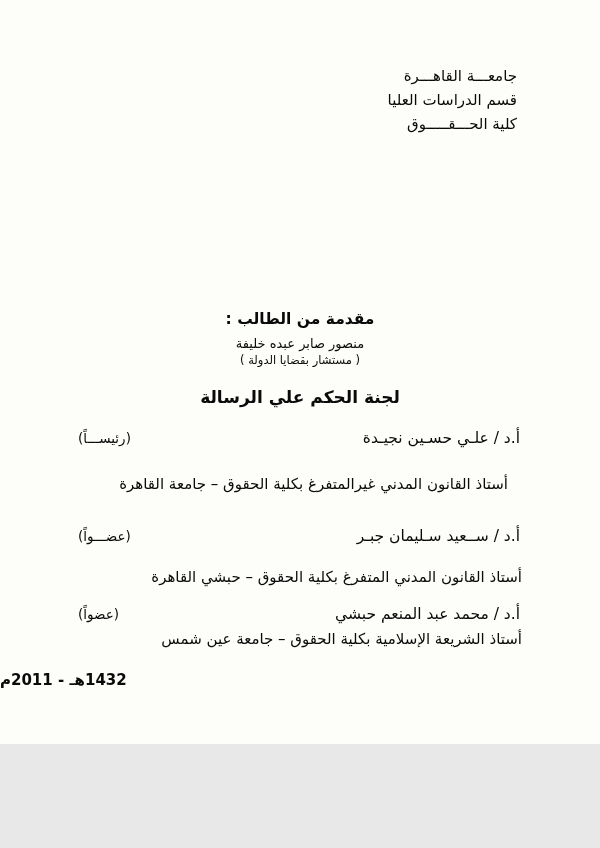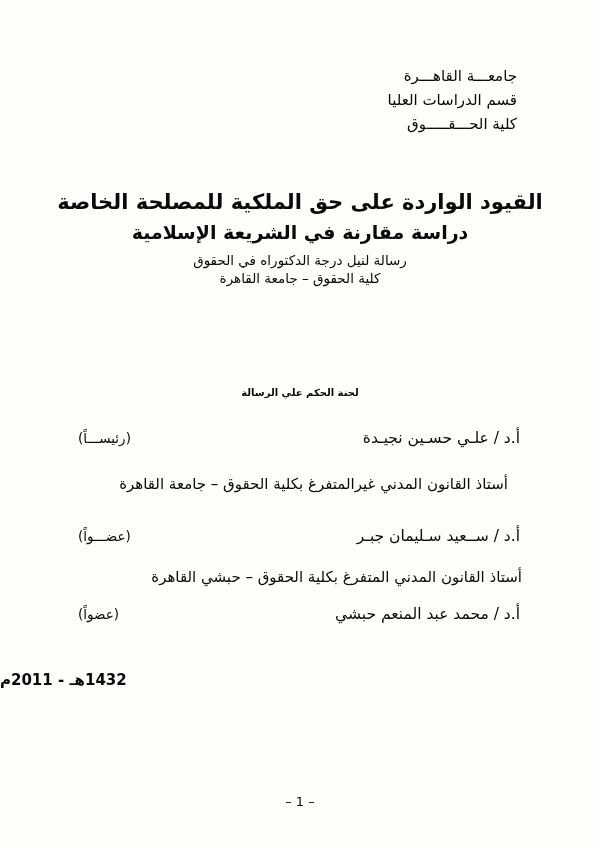--- a/index.html
+++ b/index.html
@@ -1,19 +1,19 @@
 <!DOCTYPE html>
 <html lang="ar" dir="rtl"><head>
 <meta charset="utf-8">
 <style>
   html, body { margin: 0; padding: 0; background: #e8e8e8; }
   .page {
     position: relative;
     width: 600px;
-    height: 848px;
+    height: 744px;
     margin: 0 auto;
     background: #fdfdfa;
     font-family: "DejaVu Sans", sans-serif;
     direction: rtl;
     color: #0a0a0a;
     overflow: hidden;
   }
 
   
   .header-block {
@@ -52,21 +52,21 @@
   .student-name    { font-size: 13px; line-height: 19px; margin-top: 4px; }
   .student-note    { font-size: 11.5px; line-height: 15px; }
 
   
   .committee-heading {
     position: absolute;
     top: 387px;
     left: 0;
     right: 0;
     text-align: center;
-    font-size: 10px;
+    font-size: 17px;
     font-weight: bold;
   }
   .member-row {
     position: absolute;
     right: 80px;
     left: 78px;
     display: flex;
     justify-content: space-between;
     align-items: baseline;
   }
@@ -115,27 +115,26 @@
 <body>
 
 <div class="page">
 
   <div class="header-block">
     <div>جامعـــة القاهـــرة</div>
     <div>قسم الدراسات العليا</div>
     <div>كلية الحـــقـــــوق</div>
   </div>
 
-  <div class="title-block">
-    <div class="title-main">القيود الواردة على حق الملكية للمصلحة الخاصة</div>
-    <div class="title-sub">دراسة مقارنة في الشريعة الإسلامية</div>
-    <div class="title-note">رسالة لنيل درجة الدكتوراه في الحقوق</div>
-    <div class="title-note2">كلية الحقوق – جامعة القاهرة</div>
+
+  <div class="student-block">
+    <div class="student-heading">مقدمة من الطالب :</div>
+    <div class="student-name">منصور صابر عبده خليفة</div>
+    <div class="student-note">( مستشار بقضايا الدولة )</div>
   </div>
-
 
   <div class="committee-heading">لجنة الحكم علي الرسالة</div>
 
   <div class="member-row row-1">
     <span class="member-name">أ.د / علـي حسـين نجيـدة</span>
     <span class="member-role">(رئيســـاً)</span>
   </div>
   <div class="member-desc desc-1">
     <div>أستاذ القانون المدني غيرالمتفرغ  بكلية الحقوق – جامعة القاهرة</div>
   </div>
@@ -145,18 +144,21 @@
     <span class="member-role">(عضـــواً)</span>
   </div>
   <div class="member-desc desc-2">
     <div>أستاذ القانون المدني المتفرغ بكلية الحقوق – حبشي القاهرة</div>
   </div>
 
   <div class="member-row row-3">
     <span class="member-name">أ.د / محمد عبد المنعم حبشي</span>
     <span class="member-role">(عضواً)</span>
   </div>
+  <div class="member-desc desc-3">
+    <div>أستاذ الشريعة الإسلامية بكلية الحقوق – جامعة عين شمس</div>
+  </div>
 
   <div class="date-line">1432هـ - 2011م</div>
 
   <div class="page-number">– 1 –</div>
 
 </div>
 
 </body></html>

